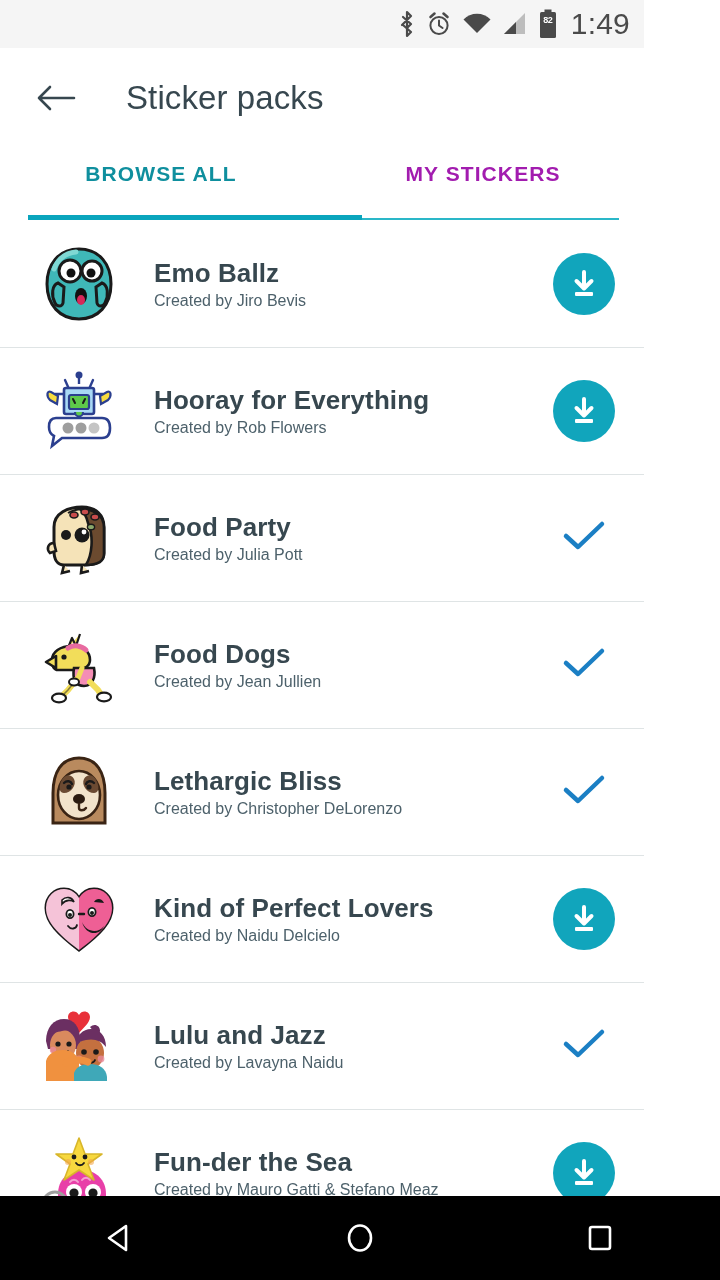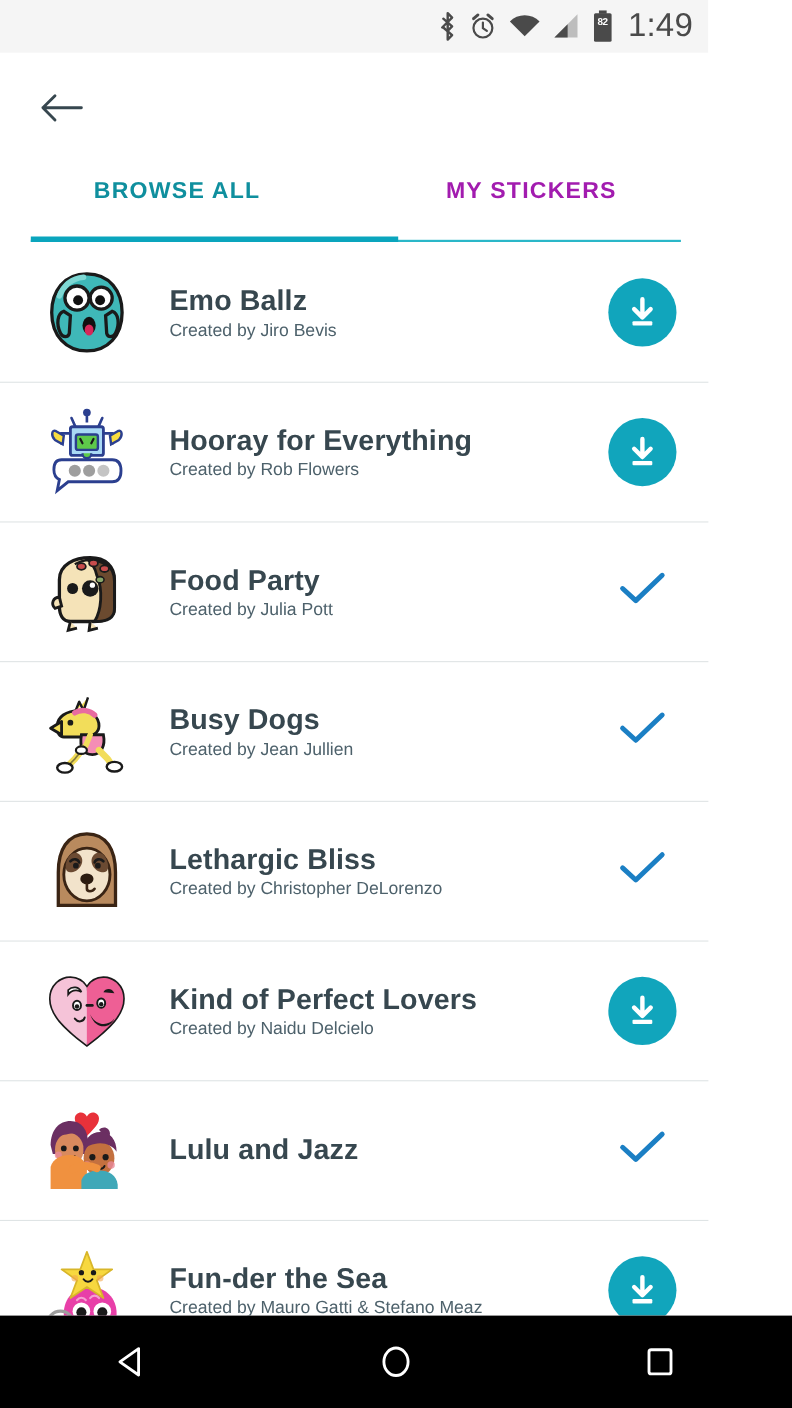--- a/index.html
+++ b/index.html
@@ -226,20 +226,21 @@
     </span>
     <span class="status-time">1:49</span>
   </div>
 
   <div class="appbar">
     <div class="back-btn">
       <svg width="40" height="30" viewBox="0 0 40 30">
         <path d="M38 15 L3 15 M14 4 L3 15 L14 26" fill="none" stroke="#37474f" stroke-width="2.6" stroke-linecap="round" stroke-linejoin="round"></path>
       </svg>
     </div>
+    <div class="appbar-title">Sticker packs</div>
   </div>
 
   <div class="tabs">
     <div class="tab active">BROWSE ALL</div>
     <div class="tab inactive">MY STICKERS</div>
     <div class="tab-underline-thin"></div>
     <div class="tab-underline-active"></div>
   </div>
 
   <div class="list">
@@ -350,21 +351,21 @@
           <path d="M38 56 L30 66 L24 72" fill="none" stroke="#f2dd5a" stroke-width="6" stroke-linecap="round"></path>
           <path d="M38 56 L30 66 L24 72" fill="none" stroke="#1a1a1a" stroke-width="1.6" stroke-linecap="round" opacity="0.5"></path>
           <path d="M52 58 L60 66 L64 72" fill="none" stroke="#f2dd5a" stroke-width="6" stroke-linecap="round"></path>
           <ellipse cx="21" cy="74" rx="7" ry="4.4" fill="#fff" stroke="#1a1a1a" stroke-width="2.2"></ellipse>
           <ellipse cx="66" cy="73" rx="7" ry="4.4" fill="#fff" stroke="#1a1a1a" stroke-width="2.2"></ellipse>
           <path d="M44 44 L40 54" stroke="#f2dd5a" stroke-width="5" stroke-linecap="round"></path>
           <ellipse cx="36" cy="58" rx="5" ry="3.4" fill="#fff" stroke="#1a1a1a" stroke-width="2"></ellipse>
         </svg>
       </div>
       <div class="row-text">
-        <div class="row-title">Busy Dogs</div>
+        <div class="row-title">Food Dogs</div>
         <div class="row-sub">Created by Jean Jullien</div>
       </div>
       <div class="row-action">
         <span>
           <svg width="44" height="34" viewBox="0 0 44 34">
             <path d="M4 17 L16 28 L40 5" fill="none" stroke="#1b7fc4" stroke-width="4.5" stroke-linecap="round" stroke-linejoin="round"></path>
           </svg>
         </span>
       </div>
     </div>
@@ -447,20 +448,21 @@
           <circle cx="58" cy="47" r="2.8" fill="#1a1a1a"></circle>
           <circle cx="41" cy="54" r="3.4" fill="#e88a9a" opacity="0.8"></circle>
           <circle cx="63" cy="54" r="3.4" fill="#e88a9a" opacity="0.8"></circle>
           <path d="M48 56 C51 59 56 58 57 55" fill="none" stroke="#1a1a1a" stroke-width="1.8" stroke-linecap="round"></path>
           <path d="M36 68 C38 62 44 59 52 59 C61 59 68 63 69 72 L69 76 L36 76 Z" fill="#3fa8b8"></path>
           <path d="M28 58 C34 54 44 54 50 57" fill="none" stroke="#f0913f" stroke-width="7" stroke-linecap="round"></path>
         </svg>
       </div>
       <div class="row-text">
         <div class="row-title">Lulu and Jazz</div>
+        <div class="row-sub">Created by Lavayna Naidu</div>
       </div>
       <div class="row-action">
         <span>
           <svg width="44" height="34" viewBox="0 0 44 34">
             <path d="M4 17 L16 28 L40 5" fill="none" stroke="#1b7fc4" stroke-width="4.5" stroke-linecap="round" stroke-linejoin="round"></path>
           </svg>
         </span>
       </div>
     </div>
 

